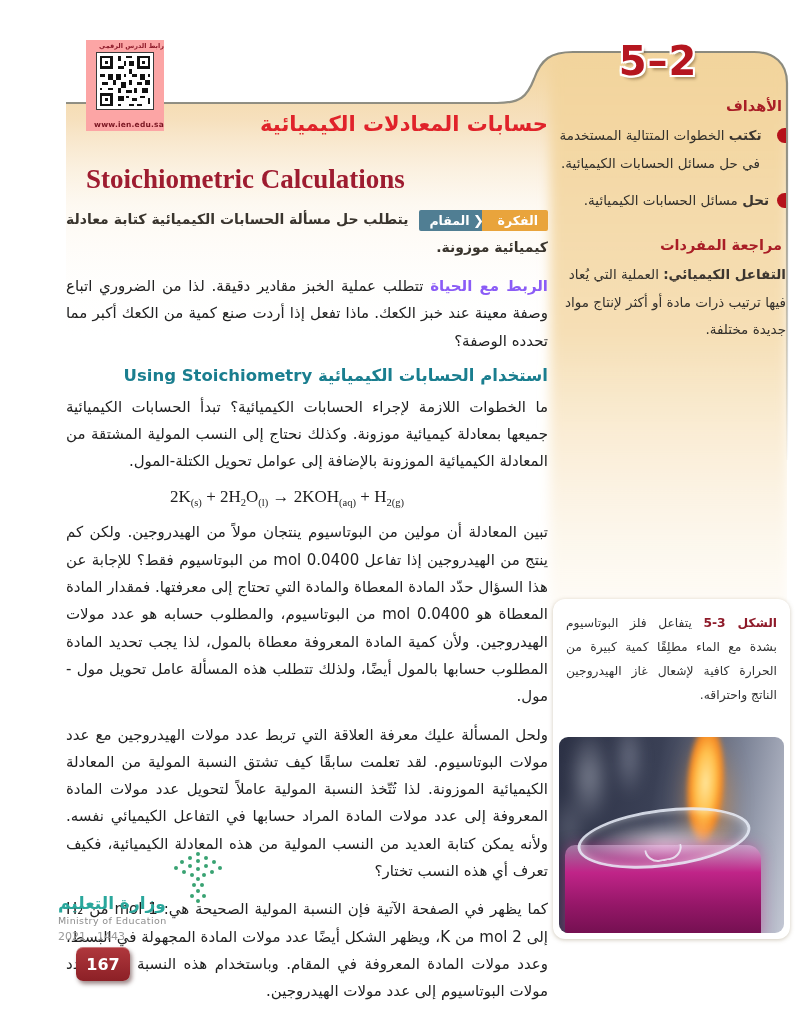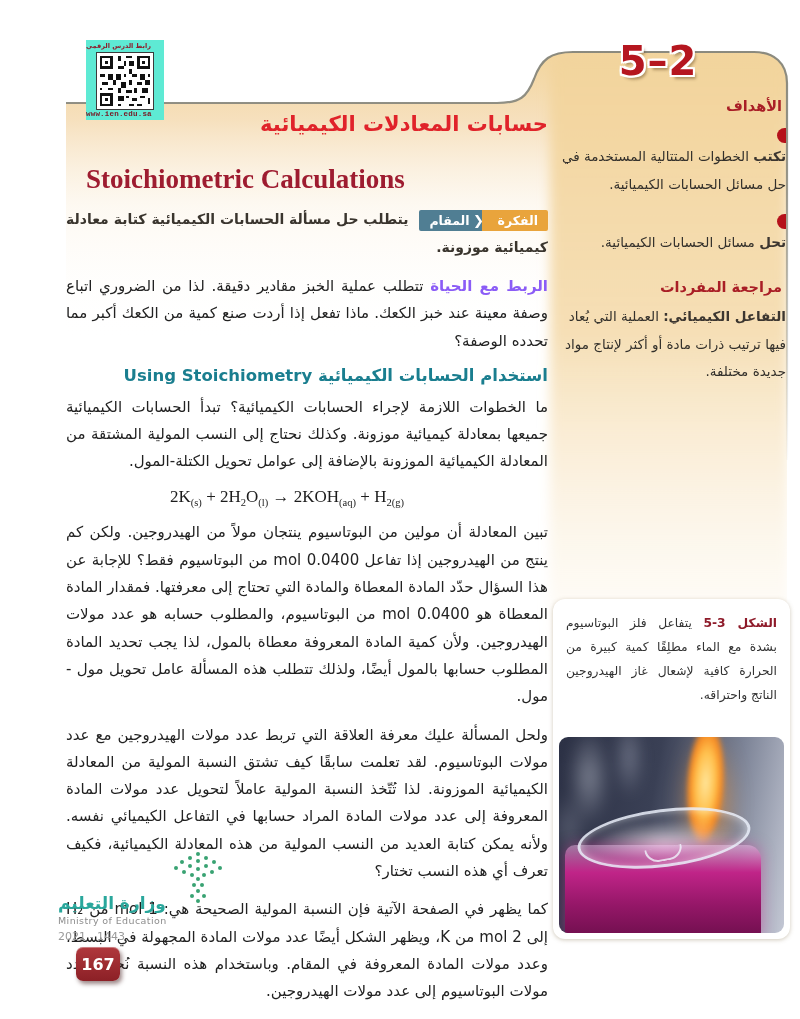--- a/index.html
+++ b/index.html
@@ -7,29 +7,29 @@
         font-family:"DejaVu Sans","Liberation Sans",sans-serif;}
   .layer{position:absolute;}
 
   
   .sec-num{left:598px;top:38px;width:120px;text-align:center;direction:ltr;
     font-size:40px;font-weight:bold;color:#b5161f;letter-spacing:1px;
     text-shadow:-2px -2px 0 #fff,2px -2px 0 #fff,-2px 2px 0 #fff,2px 2px 0 #fff,
                  0 2px 0 #fff,0 -2px 0 #fff,2px 0 0 #fff,-2px 0 0 #fff,3px 4px 3px rgba(90,60,20,.45);}
 
   
-  .qr-box{left:86px;top:40px;width:78px;background:#5eead4;text-align:left;padding:2px 0 2px;}
+  .qr-box{left:86px;top:40px;width:78px;background:#fca5a5;text-align:right;padding:2px 0 2px;}
   .qr-box .qr-top{font-size:6.5px;color:#8e1b2a;font-weight:bold;margin-bottom:2px;}
-  .qr-box .qr-url{font-size:7.5px;color:#7a1622;font-weight:bold;margin-top:0;letter-spacing:.2px;font-family:Liberation Mono, monospace;}
+  .qr-box .qr-url{font-size:7.5px;color:#7a1622;font-weight:bold;margin-top:10px;letter-spacing:.2px;}
   .qr-box svg{display:block;margin:0 auto;border:1px solid #3a3a3a;background:#fff;}
 
   
   .sidebar{right:14px;top:98px;width:234px;direction:rtl;text-align:right;color:#33302b;}
   .side-h{color:#a91e26;font-weight:bold;font-size:14.5px;margin:0 4px 8px 0;}
-  .obj-item{display:flex;flex-direction:column;align-items:flex-start;margin-bottom:10px;}
+  .obj-item{display:flex;align-items:flex-start;margin-bottom:10px;text-align:center;}
   .bullet{flex:0 0 auto;width:9px;height:15px;background:#b5121b;border-radius:9px 0 0 9px;
           margin-left:8px;margin-top:6px;}
   .obj-text{font-size:13.5px;line-height:2.05;}
   .lead-bold{font-weight:bold;color:#3c3630;}
   .vocab{font-size:13.5px;line-height:2.05;margin-top:6px;}
   .vocab .term{font-weight:bold;color:#3c3630;}
 
   
   .main{left:66px;top:108px;width:482px;direction:rtl;}
   .title-ar{color:#e0232a;font-size:21px;font-weight:bold;margin:4px 0 28px;text-align:right;}
@@ -77,21 +77,21 @@
        background:linear-gradient(180deg, rgba(240,170,225,.55) 0%, #c02488 30%, #951768 65%, #700f4e 100%);
        box-shadow:0 0 14px rgba(220,60,160,.5);}
   .spout{position:absolute;left:86px;top:110px;width:34px;height:12px;border:2px solid rgba(240,244,252,.8);
        border-top:none;border-radius:0 0 14px 14px;transform:rotate(-10deg);}
 
   
   .ministry{left:58px;top:893px;width:150px;}
   .ministry .ar{color:#2aa79c;font-weight:bold;font-size:17px;letter-spacing:1px;direction:rtl;text-align:left;}
   .ministry .en{color:#8d8d8d;font-size:9.5px;margin-top:2px;letter-spacing:.4px;}
   .ministry .yr{color:#999;font-size:11px;margin-top:4px;}
-  .page-badge{left:76px;top:947px;width:44px;height:34px;border-radius:7px;
+  .page-badge{left:76px;top:947px;width:54px;height:34px;border-radius:7px;
       background:linear-gradient(180deg,#b0383d,#8c2026);box-shadow:2px 3px 4px rgba(60,20,20,.5),inset 0 1px 0 rgba(255,255,255,.35);
       color:#fff;font-weight:bold;font-size:16px;display:flex;align-items:center;justify-content:center;}
   .dots{left:168px;top:848px;opacity:.95;}
 </style>
 </head>
 <body>
 
 <div class="page">
 
   <svg class="layer" style="left:0;top:0;z-index:0;" width="800" height="1019" viewBox="0 0 800 1019">

